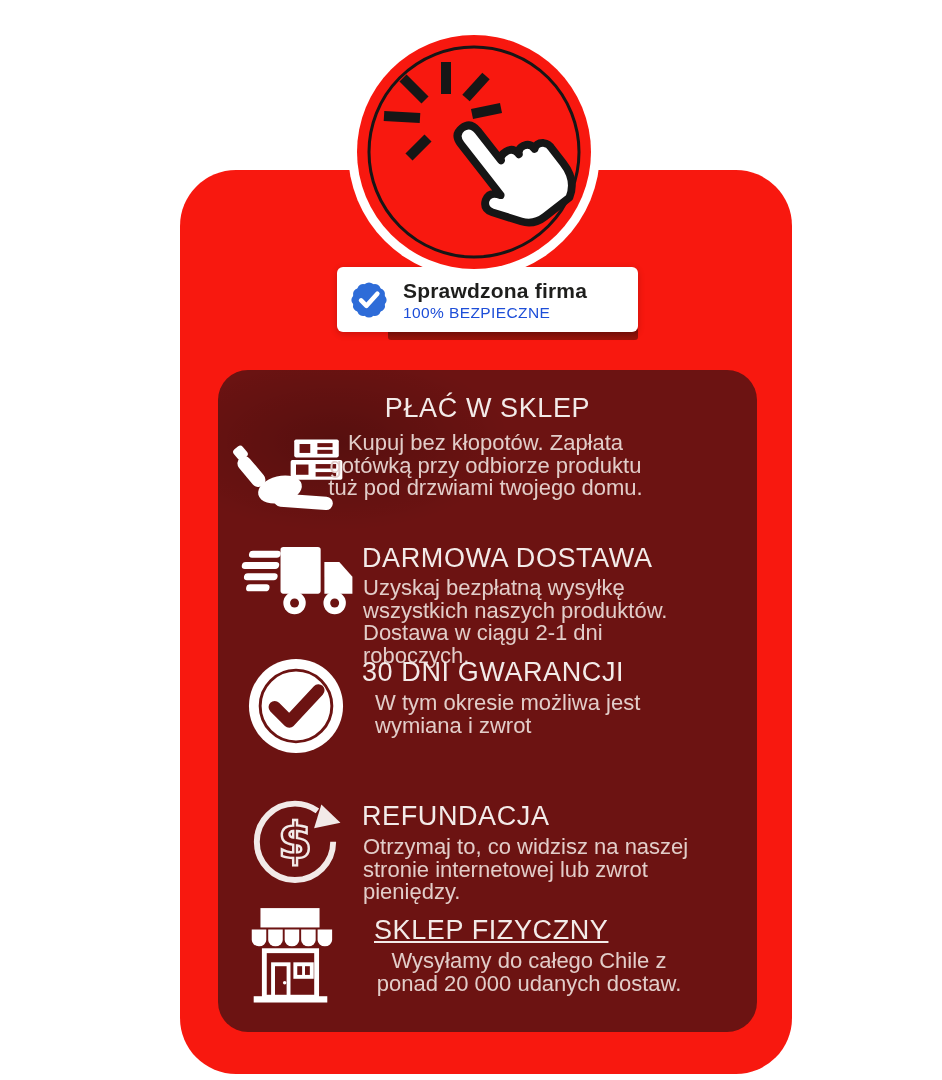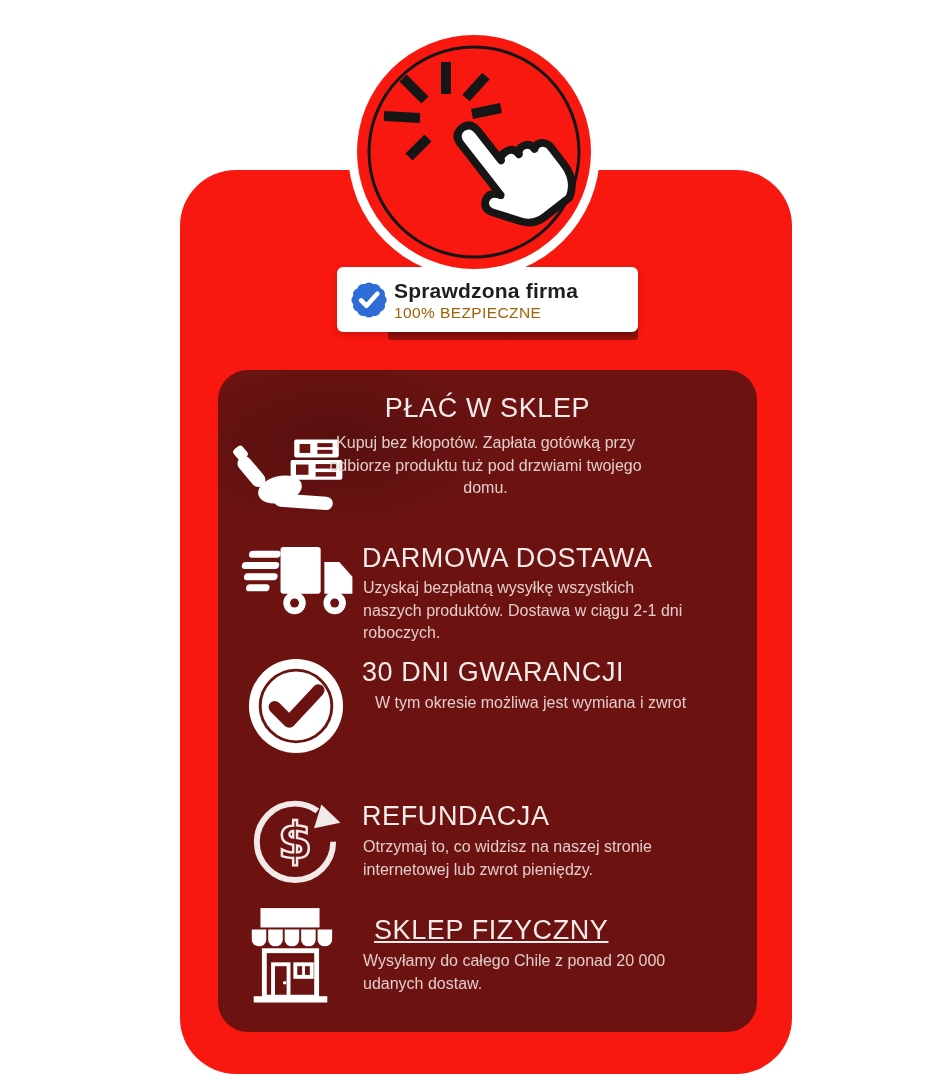--- a/index.html
+++ b/index.html
@@ -15,50 +15,50 @@
                background:radial-gradient(ellipse at 40% 45%, rgba(0,0,0,.20), rgba(0,0,0,0) 72%);}
 
   .click-circle{position:absolute;left:348px;top:26px;width:252px;height:252px;cursor:pointer;}
   .click-circle svg{width:100%;height:100%;display:block;}
 
   .artifact{position:absolute;left:388px;top:328px;width:250px;height:12px;
             background:linear-gradient(#6f0d07,#8e130a);border-radius:3px;opacity:.9;}
 
   .badge-card{position:absolute;left:337px;top:267px;width:301px;height:65px;background:#ffffff;
               border-radius:6px;box-shadow:0 2px 7px rgba(0,0,0,.20);
-              display:flex;align-items:center;gap:0;padding:0 10px 0 7px;box-sizing:border-box;}
+              display:flex;align-items:center;gap:9px;padding:0 10px 0 7px;box-sizing:border-box;}
   .badge-icon{flex:0 0 auto;width:50px;height:50px;}
   .badge-icon svg{width:100%;height:100%;display:block;}
   .badge-title{font-size:21px;font-weight:bold;color:#1e1e1c;letter-spacing:.2px;line-height:25px;}
-  .badge-subtitle{font-size:15.5px;color:#a16207;letter-spacing:.4px;line-height:19px;}
+  .badge-subtitle{font-size:15.5px;color:#1d4ed8;letter-spacing:.4px;line-height:19px;}
 
   .f-title{position:absolute;margin:0;font-size:27px;font-weight:400;color:var(--heading,#f3ebe9);
            letter-spacing:.6px;line-height:32px;white-space:nowrap;}
-  .f-desc{position:absolute;margin:0;font-size:16px;line-height:22.5px;color:var(--body-text,#e2cdc9);}
+  .f-desc{position:absolute;margin:0;font-size:22px;line-height:22.5px;color:var(--body-text,#e2cdc9);}
   .f-icon{position:absolute;}
   .f-icon svg{width:100%;height:100%;display:block;}
 
   .t1{top:22px;left:0;width:100%;text-align:center;}
   .d1{top:62px;left:95px;width:345px;text-align:center;}
   .i1{left:12px;top:66px;width:132px;height:82px;}
 
   .t2{top:172px;left:144px;}
   .d2{top:207px;left:145px;width:332px;}
   .i2{left:14px;top:166px;width:126px;height:92px;}
 
   .t3{top:286px;left:144px;}
   .d3{top:322px;left:145px;width:330px;margin-left:12px;}
   .i3{left:22px;top:280px;width:112px;height:112px;}
 
   .t4{top:430px;left:144px;}
   .d4{top:466px;left:145px;width:342px;}
   .i4{left:22px;top:420px;width:110px;height:100px;}
 
   .t5{top:544px;left:156px;text-decoration:underline;}
-  .d5{top:580px;left:145px;width:332px;}
+  .d5{top:580px;left:145px;width:332px;text-align:center;}
   .i5{left:26px;top:536px;width:92px;height:102px;}
 </style>
 </head>
 <body>
 
 <div class="page">
 
   <div class="main-card"></div>
 
   <div class="panel">

